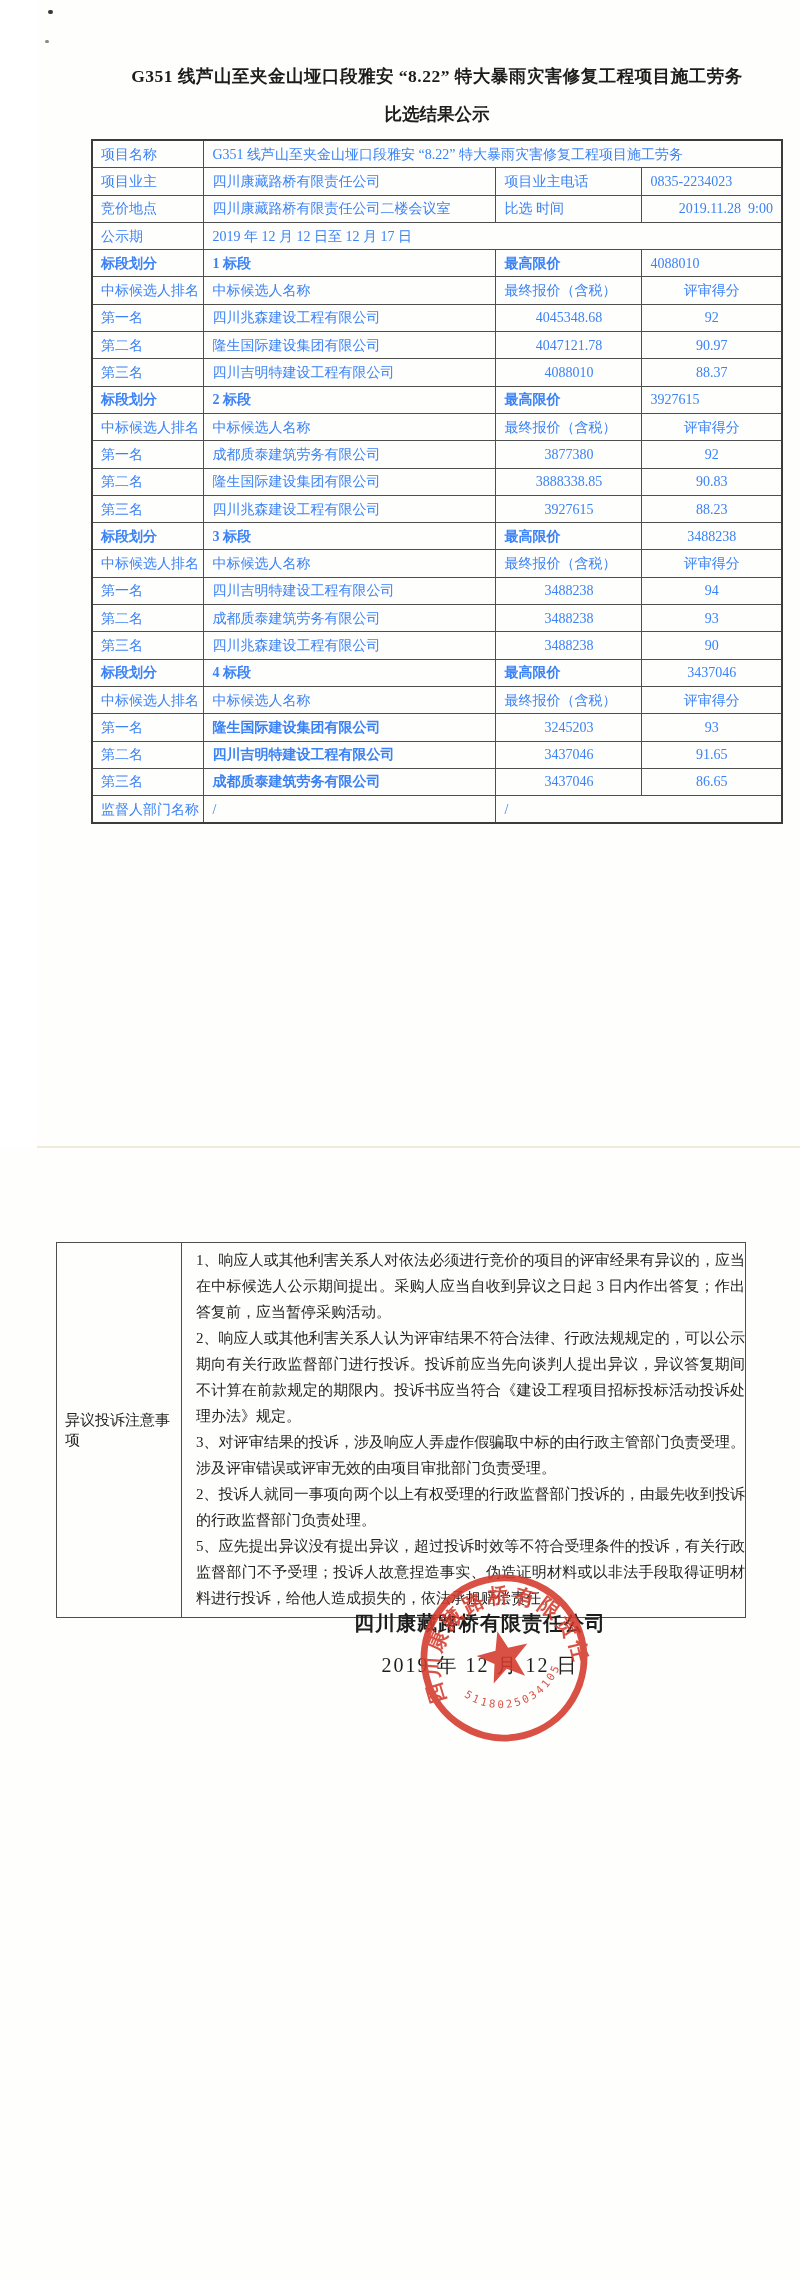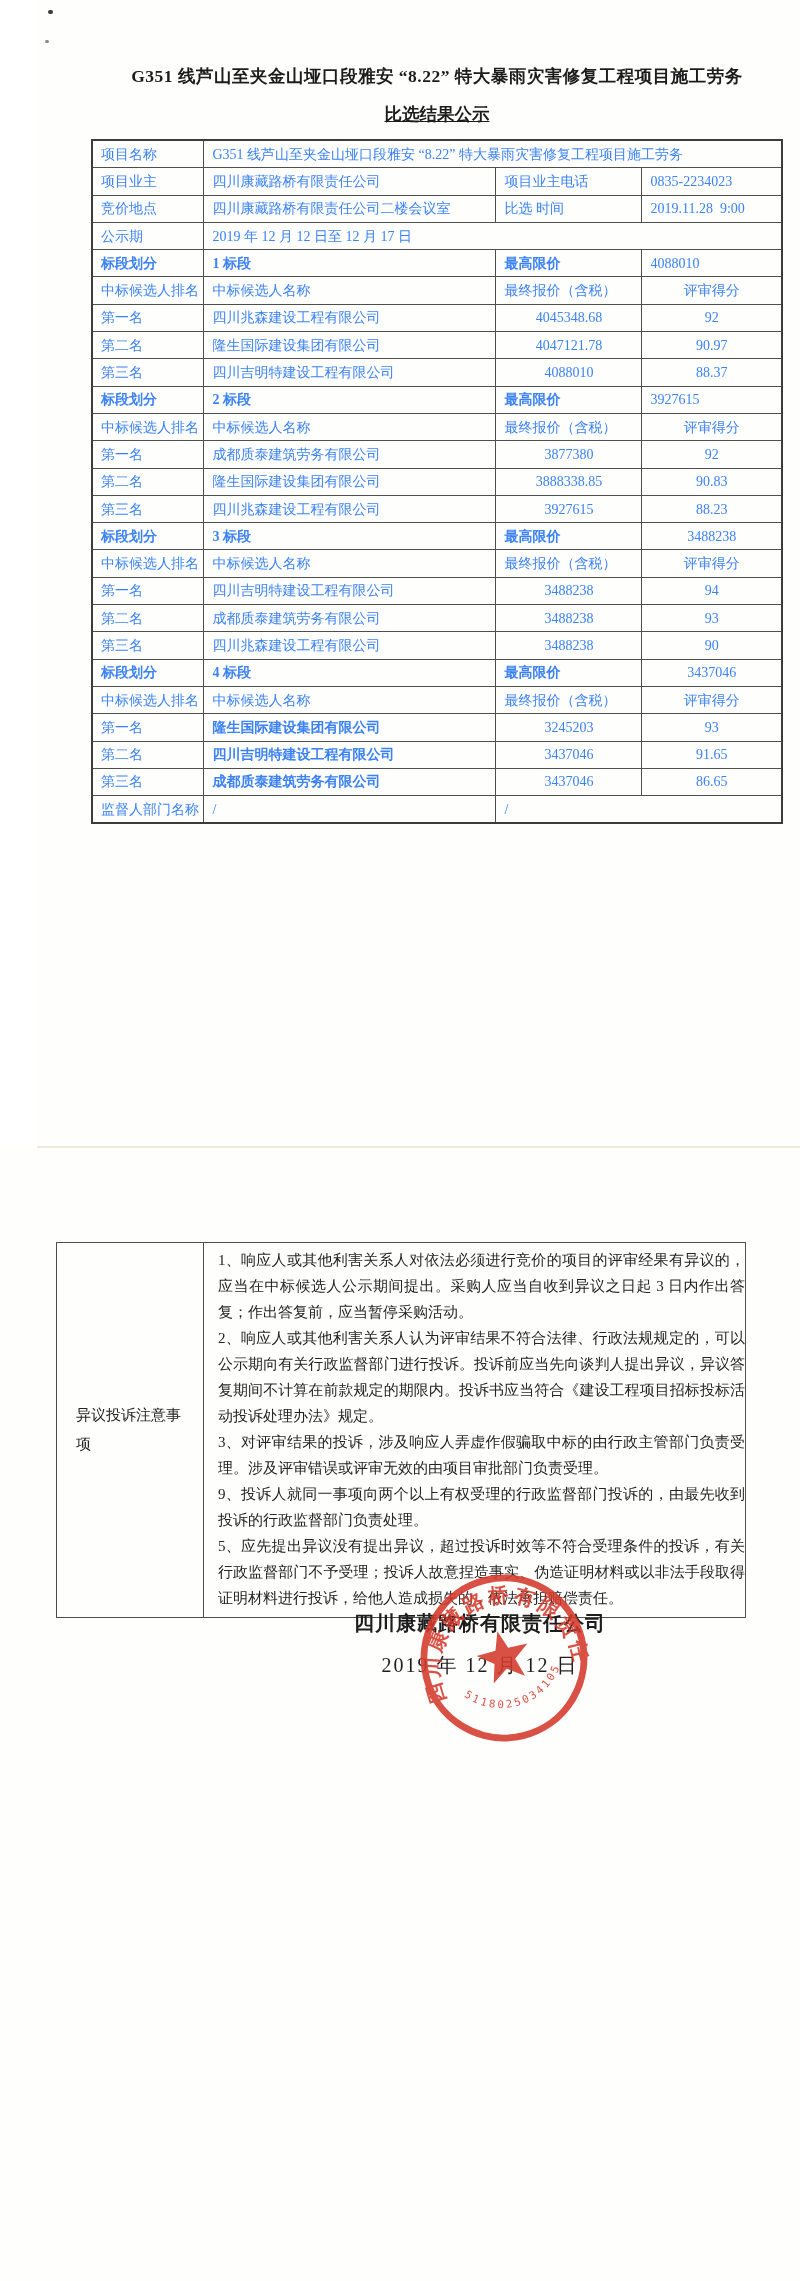--- a/index.html
+++ b/index.html
@@ -9,44 +9,44 @@
     color:#222;position:relative;overflow:hidden;
   }
   .page{position:relative;width:800px;background:#fefefd;}
   #page1{height:1146px;border-bottom:2px solid #f1ead9;margin-left:37px;}
   #page2{height:1133px;}
   .speck{position:absolute;background:#3a3a3a;border-radius:2px;}
 
   
   .title{width:720px;margin:0 auto;text-align:center;font-weight:bold;color:#1c1c1c;}
   #title1{padding-top:64px;font-size:17.5px;letter-spacing:.5px;}
-  #title2{font-size:17.5px;margin-top:14px;text-decoration:underline;}
+  #title2{font-size:17.5px;margin-top:14px;}
 
   
   table.bid{
     width:690px;margin:13px auto 0 auto;border-collapse:collapse;
     font-size:14px;table-layout:fixed;color:#3b82f6;
   }
   table.bid td{
     border:1px solid #4e4e4e;padding:3.5px 8px;height:19.3px;
     line-height:19px;overflow:hidden;white-space:nowrap;
   }
   table.bid{border:2px solid #3c3c3c;}
   td.b{font-weight:bold;}
   td.ctr{text-align:center;}
-  .ws{white-space:pre-wrap !important;}
+  .ws{white-space:pre-wrap !important;text-align:right;}
   td.heavy{font-weight:bold;}
 
   
   table.notice{
     position:absolute;left:56px;top:94px;width:690px;border-collapse:collapse;
     font-size:15px;color:#242424;border:1.5px solid #454545;
   }
   table.notice td{border:1px solid #4e4e4e;vertical-align:middle;}
-  td.notice-label{width:108px;padding:6px 19px;line-height:29px;}
+  td.notice-label{width:108px;padding:6px 8px;line-height:20px;}
   td.notice-body{padding:4px 0 6px 14px;}
   td.notice-body p{margin:0;line-height:26px;text-align:justify;}
 
   
   .sign{position:absolute;left:300px;width:360px;text-align:center;color:#1d1d1d;}
   #sign-company{top:462px;font-size:20px;font-weight:bold;letter-spacing:1px;}
   #sign-date{top:504px;font-size:20px;letter-spacing:2px;}
 
   
   #seal{position:absolute;left:418px;top:424px;width:172px;height:172px;
@@ -231,21 +231,21 @@
 
 <div class="page" id="page2">
   <table class="notice">
     <tbody>
       <tr>
         <td class="notice-label">异议投诉注意事项</td>
         <td class="notice-body">
           <p>1、响应人或其他利害关系人对依法必须进行竞价的项目的评审经果有异议的，应当在中标候选人公示期间提出。采购人应当自收到异议之日起 3 日内作出答复；作出答复前，应当暂停采购活动。</p>
           <p>2、响应人或其他利害关系人认为评审结果不符合法律、行政法规规定的，可以公示期向有关行政监督部门进行投诉。投诉前应当先向谈判人提出异议，异议答复期间不计算在前款规定的期限内。投诉书应当符合《建设工程项目招标投标活动投诉处理办法》规定。</p>
           <p>3、对评审结果的投诉，涉及响应人弄虚作假骗取中标的由行政主管部门负责受理。涉及评审错误或评审无效的由项目审批部门负责受理。</p>
-          <p>9、投诉人就同一事项向两个以上有权受理的行政监督部门投诉的，由最先收到投诉的行政监督部门负责处理。</p>
+          <p>2、投诉人就同一事项向两个以上有权受理的行政监督部门投诉的，由最先收到投诉的行政监督部门负责处理。</p>
           <p>5、应先提出异议没有提出异议，超过投诉时效等不符合受理条件的投诉，有关行政监督部门不予受理；投诉人故意捏造事实、伪造证明材料或以非法手段取得证明材料进行投诉，给他人造成损失的，依法承担赔偿责任。</p>
         </td>
       </tr>
     </tbody>
   </table>
 
   <div class="sign" id="sign-company">四川康藏路桥有限责任公司</div>
   <div class="sign" id="sign-date">2019 年 12 月 12 日</div>
 
   <svg id="seal" viewBox="0 0 200 200">

